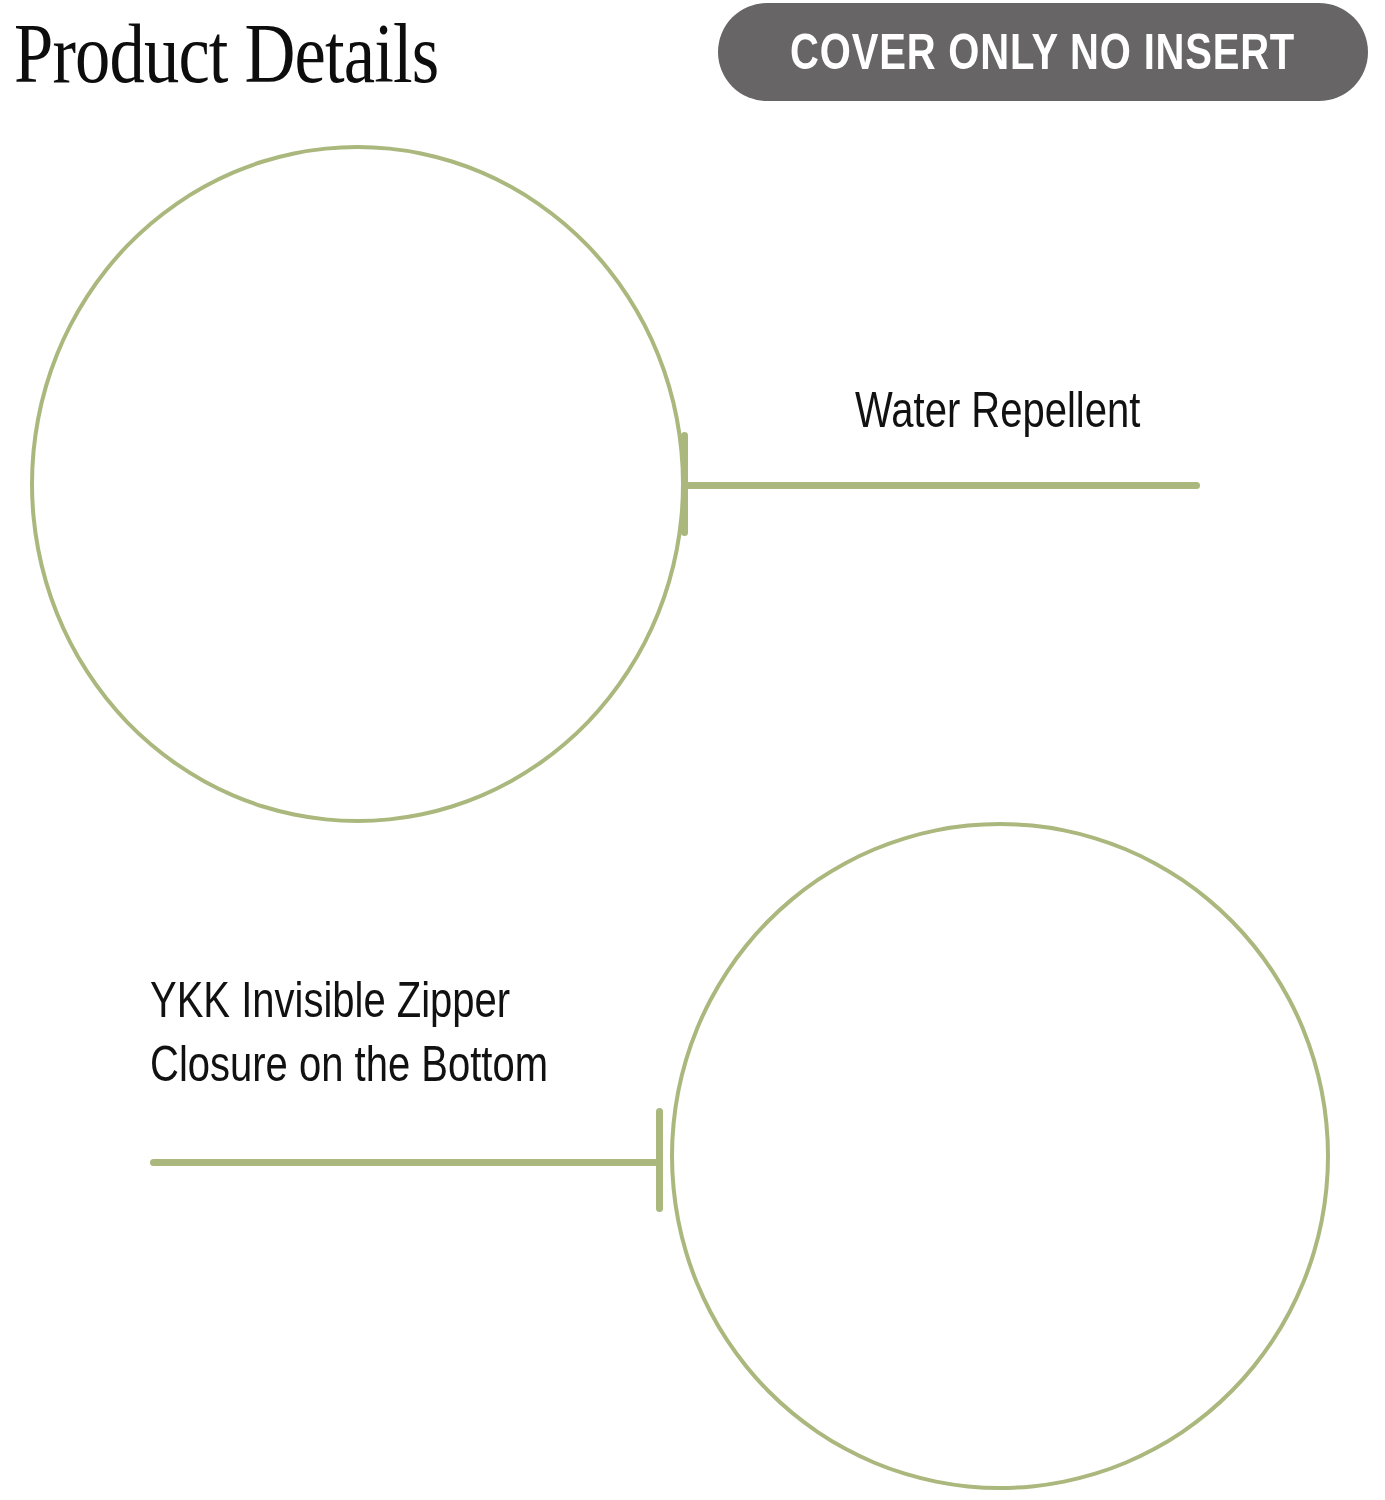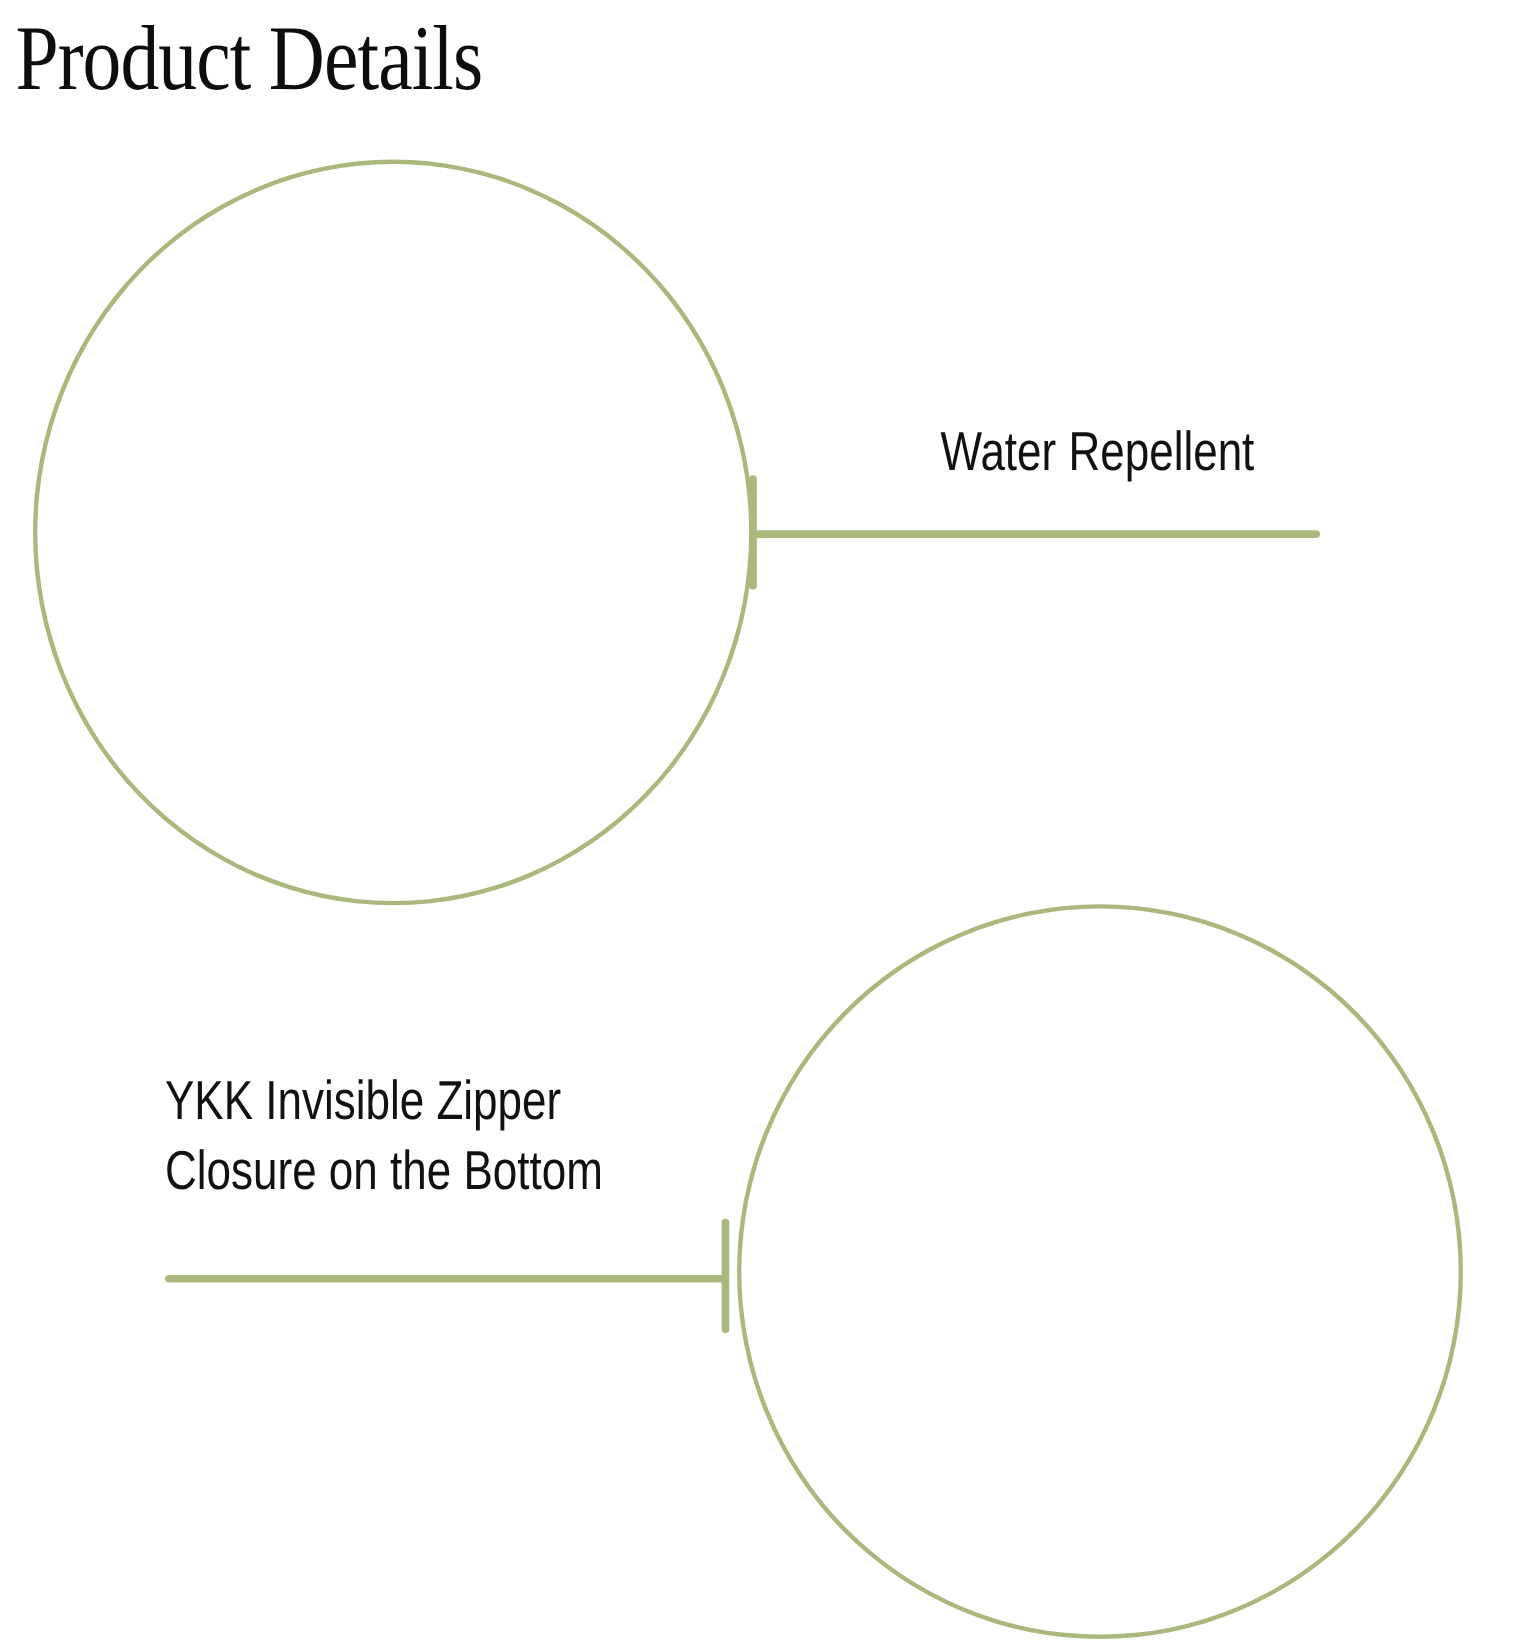--- a/index.html
+++ b/index.html
@@ -292,20 +292,23 @@
     filter: blur(5px);
   }
 </style>
 </head>
 <body>
 
 <div id="page">
 
   <div class="page-title">Product Details</div>
 
+  <div class="badge">
+    <span class="badge-text">COVER ONLY NO INSERT</span>
+  </div>
 
   <div class="circle-photo" id="photo-top">
     <div class="fabric-top">
       <div class="weave"></div>
     </div>
     <div class="droplet" id="drop-1"></div>
     <div class="droplet" id="drop-2"></div>
     <div class="droplet" id="drop-3"></div>
     <div class="vignette-soft"></div>
   </div>

